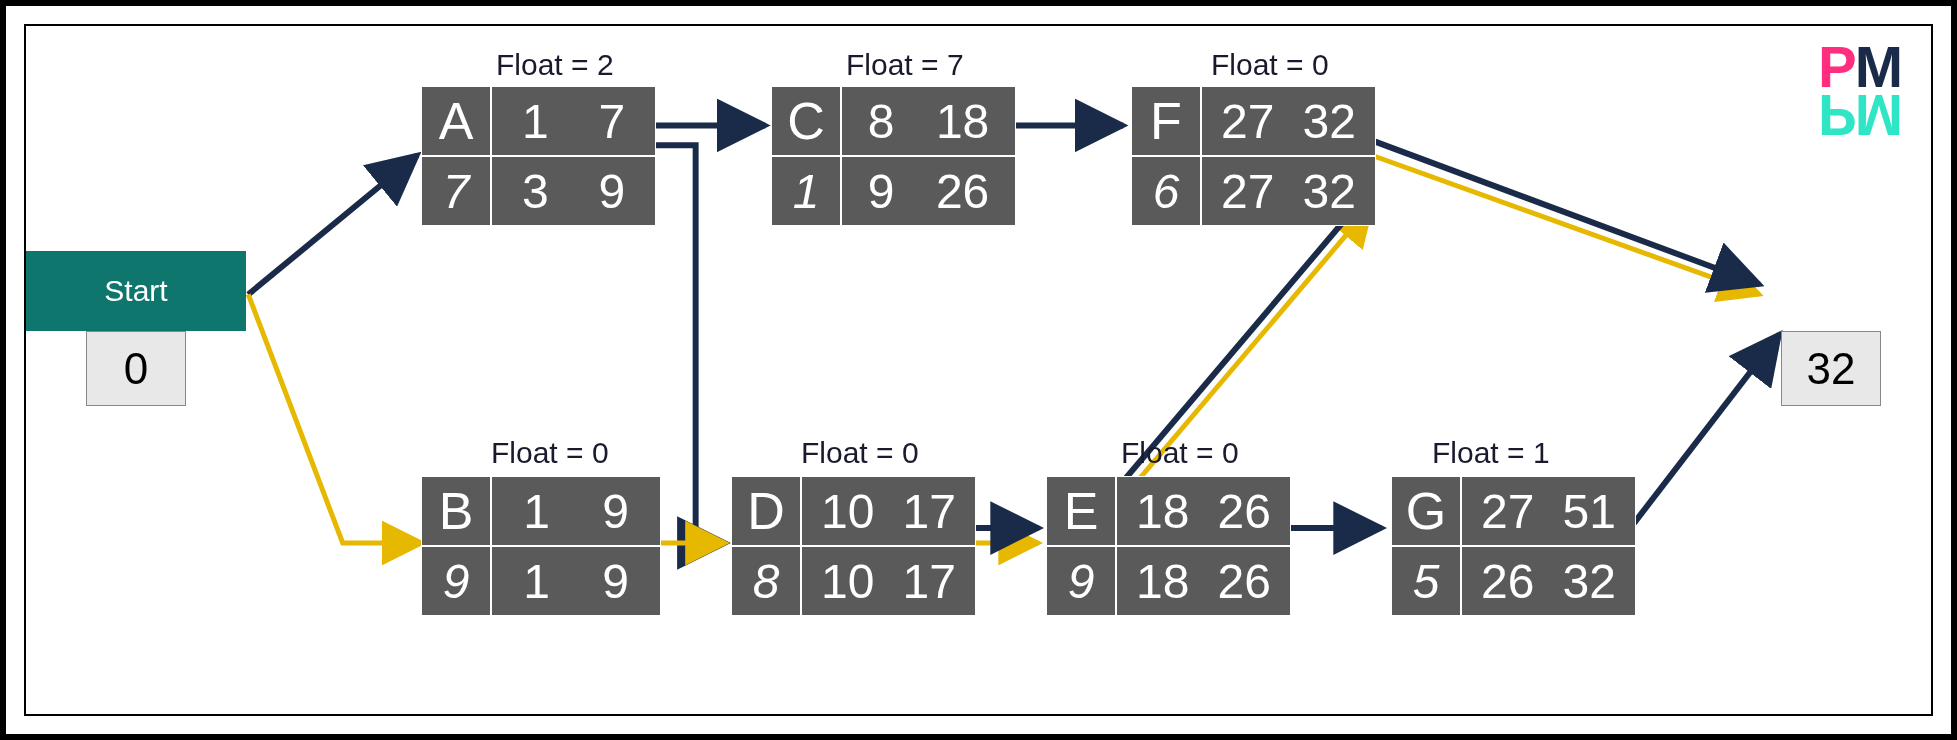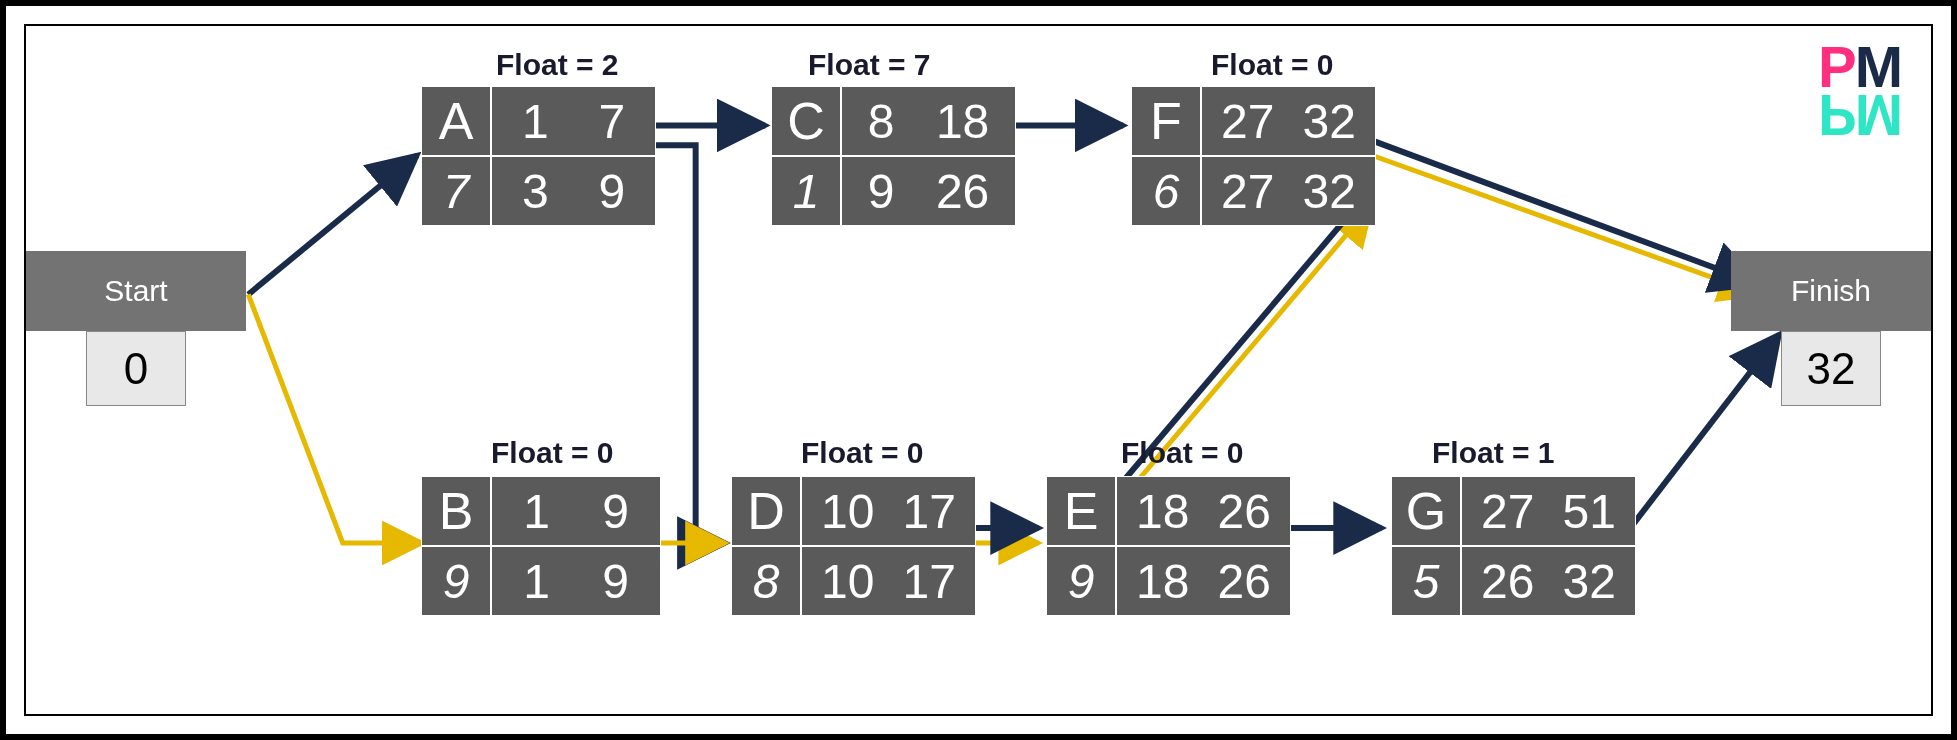--- a/index.html
+++ b/index.html
@@ -5,22 +5,22 @@
   *{box-sizing:border-box;margin:0;padding:0}
   body{background:#fff;font-family:'Segoe UI',Arial,sans-serif}
   .frame{width:1957px;height:740px;position:relative;background:#fff;border:6px solid #000;padding:18px}
   .inner{width:100%;height:100%;position:relative;background:#fff;border:2px solid #000}
   svg.arrows{position:absolute;top:0;left:0;width:100%;height:100%;pointer-events:none}
   .node{position:absolute;display:grid;grid-template-columns:70px 1fr;grid-template-rows:1fr 1fr;background:#5a5a5a;color:#fff;font-size:48px;font-weight:400}
   .node .cell{display:flex;align-items:center;justify-content:center;border:1px solid #fff}
   .node .wide{display:flex;align-items:center;justify-content:space-around;border:1px solid #fff;gap:10px;padding:0 10px}
   .node .id{font-size:52px}
   .node .dur{font-style:italic}
-  .float-label{position:absolute;font-weight:700;font-size:30px;color:#1a1a2e;white-space:nowrap}
-  .terminal{position:absolute;background:#737373;color:#fff;font-size:30px;display:flex;align-items:center;justify-content:center}
+  .float-label{position:absolute;font-weight:400;font-size:30px;color:#1a1a2e;white-space:nowrap}
+  .terminal{position:absolute;background:#0f766e;color:#fff;font-size:30px;display:flex;align-items:center;justify-content:center}
   .terminal-val{position:absolute;background:#e8e8e8;color:#000;font-size:44px;border:1px solid #888;display:flex;align-items:center;justify-content:center}
   .logo{position:absolute;top:16px;right:30px;font-weight:900;font-size:58px;line-height:.85;text-align:left;letter-spacing:-2px}
   .logo .top span:first-child{color:#ff2e7e}
   .logo .top span:last-child{color:#1a2b4a}
   .logo .bot{transform:scaleY(-1);color:#2ee6c5}
   .logo .bot span:last-child{color:#2ee6c5}
 </style>
 </head>
 <body>
 
@@ -69,40 +69,37 @@
       <line x1="1350" y1="115" x2="1740" y2="260" stroke="#1a2b4a" stroke-width="6" marker-end="url(#ahN)"></line>
 
       <line x1="1610" y1="505" x2="1760" y2="310" stroke="#1a2b4a" stroke-width="6" marker-end="url(#ahN)"></line>
     </svg>
 
     <div class="terminal" style="left:0;top:225px;width:220px;height:80px">
       <span>Start</span>
     </div>
     <div class="terminal-val" style="left:60px;top:305px;width:100px;height:75px">0</div>
 
-    <div class="terminal" style="right:0;top:225px;width:200px;height:80px">
-      <span>Finish</span>
-    </div>
     <div class="terminal-val" style="right:50px;top:305px;width:100px;height:75px">32</div>
 
     <div class="float-label" style="left:470px;top:22px"><span>Float = </span><span>2</span></div>
     <div class="node" style="left:395px;top:60px;width:235px;height:140px">
       <div class="cell id">A</div>
       <div class="wide">
           <span>1</span>
           <span>7</span>
         </div>
       <div class="cell dur">7</div>
       <div class="wide">
           <span>3</span>
           <span>9</span>
         </div>
     </div>
 
-    <div class="float-label" style="left:782px;top:22px"><span>Float = </span><span>7</span></div>
+    <div class="float-label" style="left:820px;top:22px"><span>Float = </span><span>7</span></div>
     <div class="node" style="left:745px;top:60px;width:245px;height:140px">
       <div class="cell id">C</div>
       <div class="wide">
           <span>8</span>
           <span>18</span>
         </div>
       <div class="cell dur">1</div>
       <div class="wide">
           <span>9</span>
           <span>26</span>

